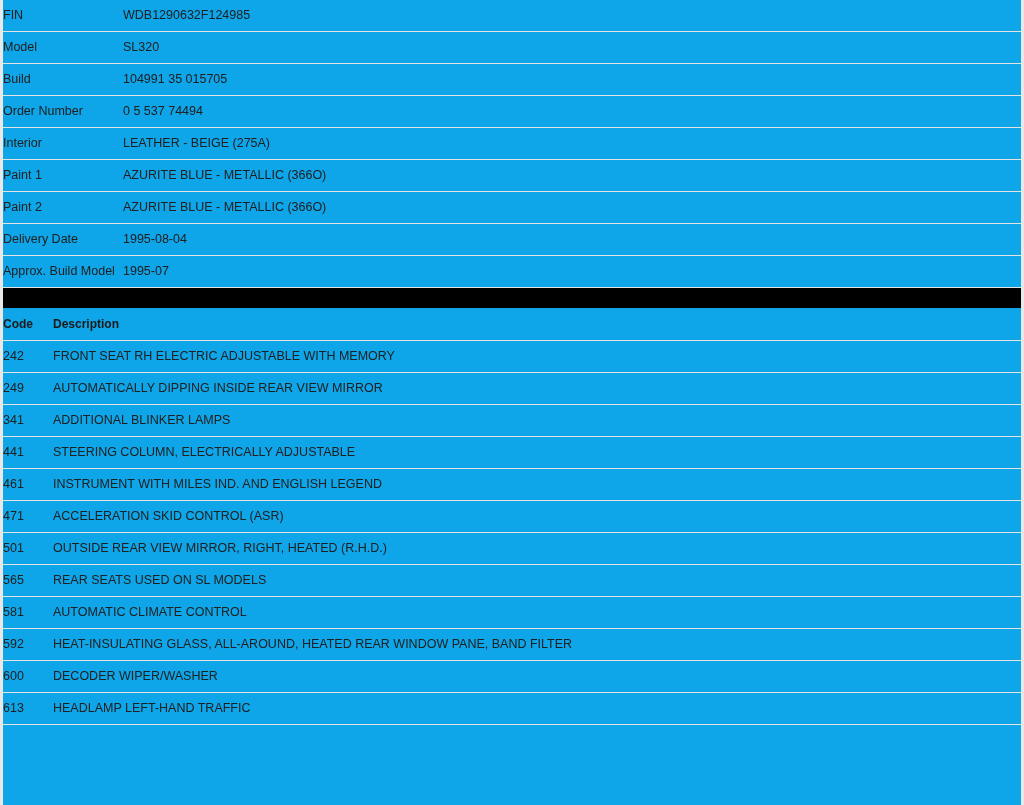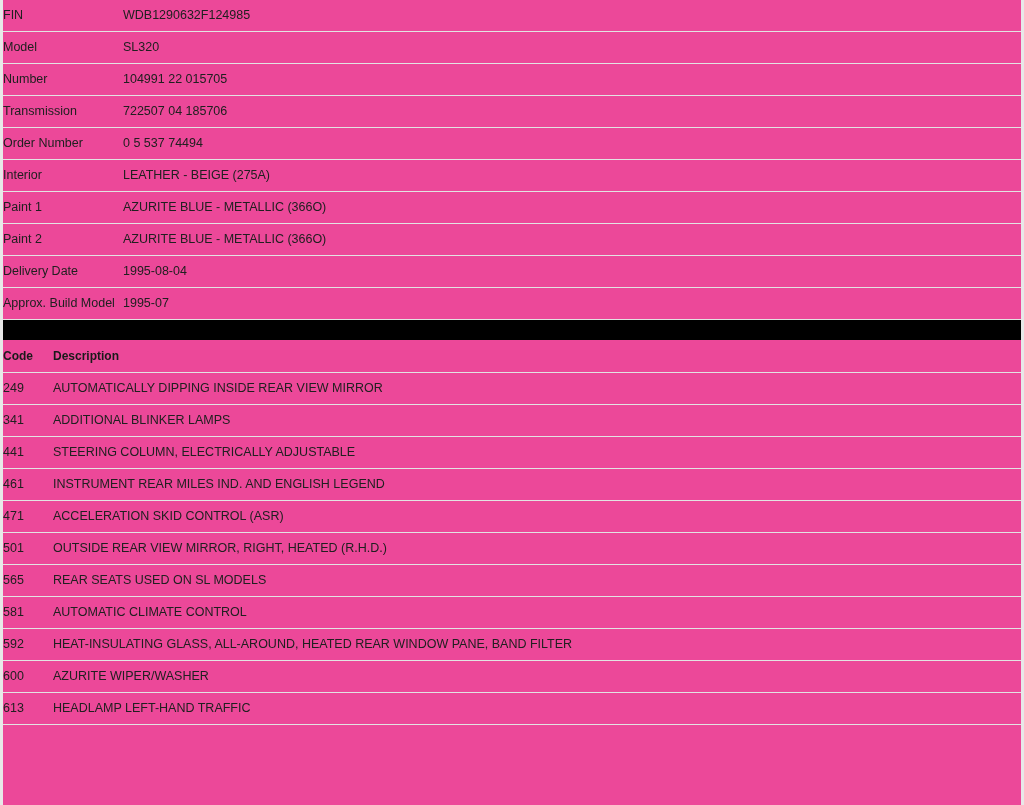--- a/index.html
+++ b/index.html
@@ -11,21 +11,21 @@
     width: 1024px;
     height: 805px;
     font-family: "Liberation Sans", sans-serif;
     color: #1a1a1a;
     overflow: hidden;
   }
   .page {
     width: 1024px;
     height: 805px;
     position: relative;
-    background: #ec4899;
+    background: #0ea5e9;
     box-sizing: border-box;
     border-left: 3px solid #e8e8e8;
     border-right: 3px solid #e8e8e8;
   }
   
   table.data-table {
     width: 100%;
     border-collapse: collapse;
     table-layout: fixed;
   }
@@ -98,26 +98,22 @@
     <tbody>
         <tr>
           <td class="label-cell">FIN</td>
           <td class="value-cell">WDB1290632F124985</td>
         </tr>
         <tr>
           <td class="label-cell">Model</td>
           <td class="value-cell">SL320</td>
         </tr>
         <tr>
-          <td class="label-cell">Number</td>
-          <td class="value-cell">104991 22 015705</td>
-        </tr>
-        <tr>
-          <td class="label-cell">Transmission</td>
-          <td class="value-cell">722507 04 185706</td>
+          <td class="label-cell">Build</td>
+          <td class="value-cell">104991 35 015705</td>
         </tr>
         <tr>
           <td class="label-cell">Order Number</td>
           <td class="value-cell">0 5 537 74494</td>
         </tr>
         <tr>
           <td class="label-cell">Interior</td>
           <td class="value-cell">LEATHER - BEIGE (275A)</td>
         </tr>
         <tr>
@@ -143,34 +139,38 @@
 
   <table class="codes-table">
     <thead>
       <tr class="codes-head-row">
         <th class="code-col">Code</th>
         <th class="desc-col">Description</th>
       </tr>
     </thead>
     <tbody>
         <tr>
+          <td class="code-col">242</td>
+          <td class="desc-col">FRONT SEAT RH ELECTRIC ADJUSTABLE WITH MEMORY</td>
+        </tr>
+        <tr>
           <td class="code-col">249</td>
           <td class="desc-col">AUTOMATICALLY DIPPING INSIDE REAR VIEW MIRROR</td>
         </tr>
         <tr>
           <td class="code-col">341</td>
           <td class="desc-col">ADDITIONAL BLINKER LAMPS</td>
         </tr>
         <tr>
           <td class="code-col">441</td>
           <td class="desc-col">STEERING COLUMN, ELECTRICALLY ADJUSTABLE</td>
         </tr>
         <tr>
           <td class="code-col">461</td>
-          <td class="desc-col">INSTRUMENT REAR MILES IND. AND ENGLISH LEGEND</td>
+          <td class="desc-col">INSTRUMENT WITH MILES IND. AND ENGLISH LEGEND</td>
         </tr>
         <tr>
           <td class="code-col">471</td>
           <td class="desc-col">ACCELERATION SKID CONTROL (ASR)</td>
         </tr>
         <tr>
           <td class="code-col">501</td>
           <td class="desc-col">OUTSIDE REAR VIEW MIRROR, RIGHT, HEATED (R.H.D.)</td>
         </tr>
         <tr>
@@ -180,21 +180,21 @@
         <tr>
           <td class="code-col">581</td>
           <td class="desc-col">AUTOMATIC CLIMATE CONTROL</td>
         </tr>
         <tr>
           <td class="code-col">592</td>
           <td class="desc-col">HEAT-INSULATING GLASS, ALL-AROUND, HEATED REAR WINDOW PANE, BAND FILTER</td>
         </tr>
         <tr>
           <td class="code-col">600</td>
-          <td class="desc-col">AZURITE WIPER/WASHER</td>
+          <td class="desc-col">DECODER WIPER/WASHER</td>
         </tr>
         <tr>
           <td class="code-col">613</td>
           <td class="desc-col">HEADLAMP LEFT-HAND TRAFFIC</td>
         </tr>
       </tbody>
   </table>
 
 </div>
 

